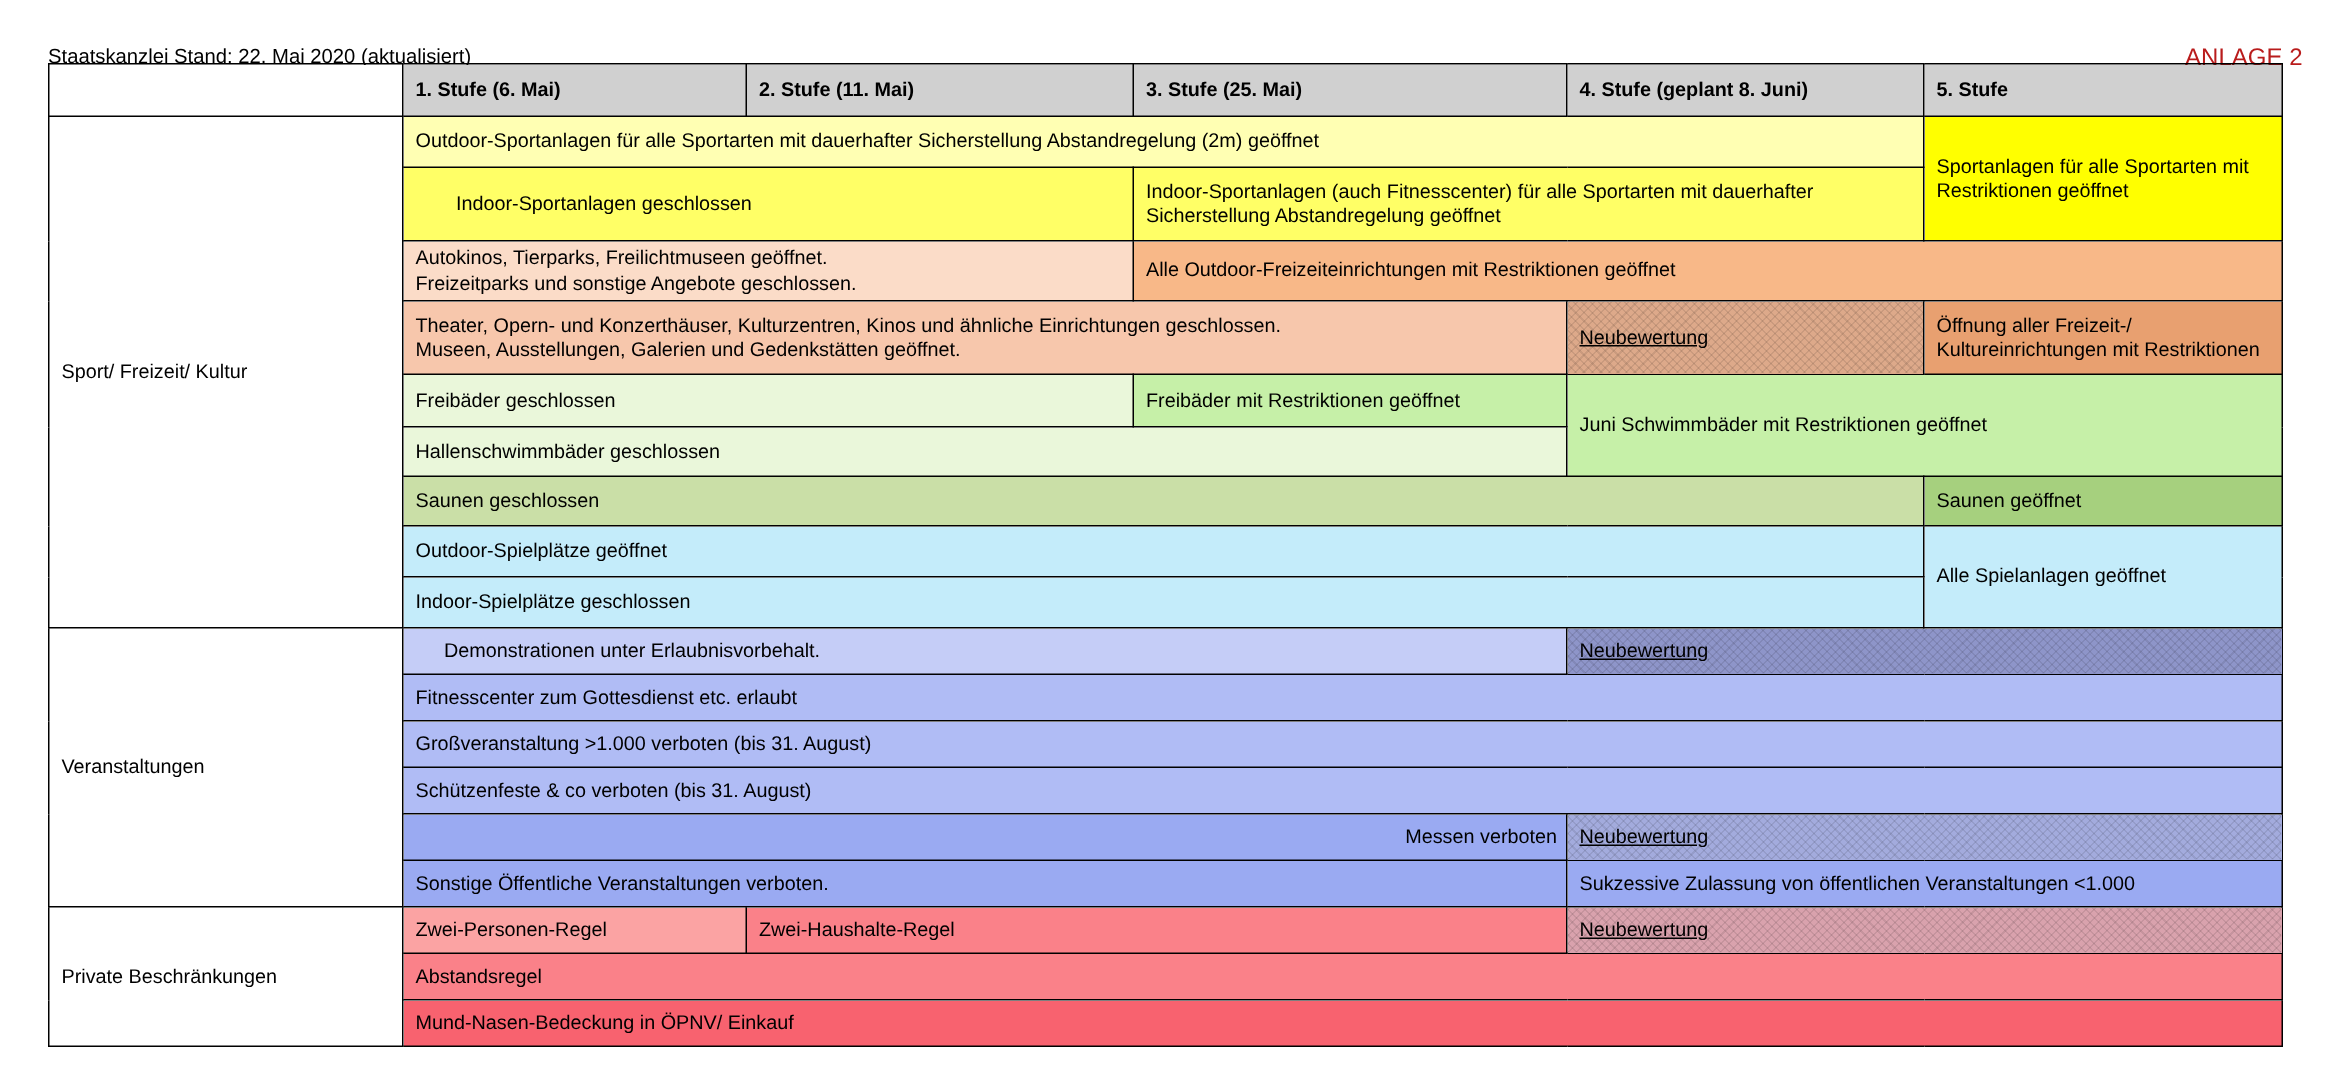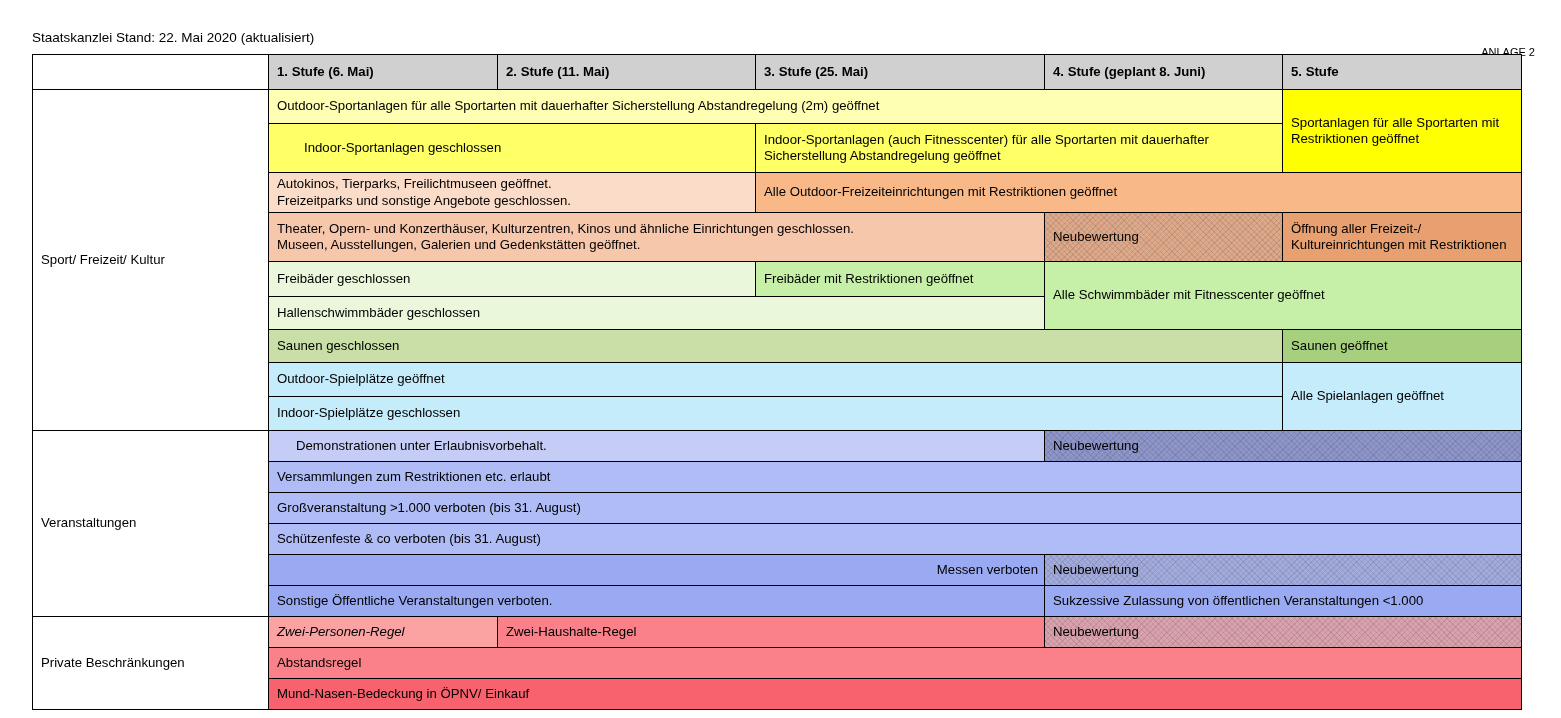--- a/index.html
+++ b/index.html
@@ -5,24 +5,24 @@
   html,body{margin:0;padding:0;}
   body{
     width:1561px;height:718px;background:#ffffff;
     font-family:"Liberation Sans", sans-serif;
     color:#000;
     -webkit-font-smoothing:antialiased;
   }
   .page{position:relative;width:1561px;height:718px;overflow:hidden;}
 
   .doc-head{position:absolute;left:32px;top:30px;font-size:13.5px;color:#000;white-space:nowrap;}
-  .doc-anlage{position:absolute;right:26px;top:30px;font-size:11px;color:#000000;white-space:nowrap;margin-top:16px;}
+  .doc-anlage{position:absolute;right:26px;top:30px;font-size:16px;color:#b91c1c;white-space:nowrap;}
 
   table.matrix{
-    position:absolute;left:32px;top:54px;
+    position:absolute;left:32px;top:42px;
     border-collapse:collapse;
     table-layout:fixed;
     width:1276px;
   }
   table.matrix td{
     border:1px solid #000;
     padding:3px 6px 3px 8px;
     font-size:13.2px;
     line-height:1.25;
     vertical-align:middle;
@@ -66,21 +66,21 @@
   .hatch{
     position:relative;
   }
   .hatch::before{
     content:"";position:absolute;inset:0;
     background-image:
       repeating-linear-gradient(45deg, rgba(0,0,0,.085) 0 1px, transparent 1px 4px),
       repeating-linear-gradient(-45deg, rgba(0,0,0,.085) 0 1px, transparent 1px 4px);
     pointer-events:none;
   }
-  .hatch > span{position:relative;z-index:1;}
+  .hatch > span{position:relative;z-index:1;text-decoration:underline;}
   .nb-orange{background:#dda98a;}
   .nb-blue{background:#8e95c9;}
   .nb-blue2{background:#a3abdd;}
   .nb-pink{background:#d9a2ad;}
 </style>
 </head>
 <body>
 
 <div class="page">
 
@@ -127,21 +127,21 @@
     <tr>
       <td class="f-peach2" colspan="3" style="height:42px;white-space:pre-line;">Theater, Opern- und Konzerthäuser, Kulturzentren, Kinos und ähnliche Einrichtungen geschlossen.
 Museen, Ausstellungen, Galerien und Gedenkstätten geöffnet.</td>
       <td class="hatch nb-orange"><span>Neubewertung</span></td>
       <td class="f-orange">Öffnung aller Freizeit-/ Kultureinrichtungen mit Restriktionen</td>
     </tr>
 
     <tr>
       <td class="f-green-pale" colspan="2" style="height:28px;margin-top:11px;">Freibäder geschlossen</td>
       <td class="f-green-light">Freibäder mit Restriktionen geöffnet</td>
-      <td class="f-green-light" colspan="2" rowspan="2">Alle Schwimmbäder mit Fitnesscenter geöffnet</td>
+      <td class="f-green-light" colspan="2" rowspan="2">Juni Schwimmbäder mit Restriktionen geöffnet</td>
     </tr>
 
     <tr>
       <td class="f-green-pale" colspan="3" style="height:26px;">Hallenschwimmbäder geschlossen</td>
     </tr>
 
     <tr>
       <td class="f-green-mid" colspan="4" style="height:26px;">Saunen geschlossen</td>
       <td class="f-green">Saunen geöffnet</td>
     </tr>
@@ -155,21 +155,21 @@
       <td class="f-blue-ice" colspan="4" style="height:27px;">Indoor-Spielplätze geschlossen</td>
     </tr>
 
     <tr>
       <td class="rowlabel" rowspan="6">Veranstaltungen</td>
       <td class="f-lav-light" colspan="3" style="height:24px;padding-left:27px;">Demonstrationen unter Erlaubnisvorbehalt.</td>
       <td class="hatch nb-blue" colspan="2"><span>Neubewertung</span></td>
     </tr>
 
     <tr>
-      <td class="f-lav" colspan="5" style="height:24px;">Versammlungen zum Restriktionen etc. erlaubt</td>
+      <td class="f-lav" colspan="5" style="height:24px;">Fitnesscenter zum Gottesdienst etc. erlaubt</td>
     </tr>
 
     <tr>
       <td class="f-lav" colspan="5" style="height:24px;">Großveranstaltung &gt;1.000 verboten (bis 31. August)</td>
     </tr>
 
     <tr>
       <td class="f-lav" colspan="5" style="height:24px;">Schützenfeste &amp; co verboten (bis 31. August)</td>
     </tr>
 
@@ -178,21 +178,21 @@
       <td class="hatch nb-blue2" colspan="2"><span>Neubewertung</span></td>
     </tr>
 
     <tr>
       <td class="f-lav2" colspan="3" style="height:24px;">Sonstige Öffentliche Veranstaltungen verboten.</td>
       <td class="f-lav2" colspan="2">Sukzessive  Zulassung von öffentlichen Veranstaltungen &lt;1.000</td>
     </tr>
 
     <tr>
       <td class="rowlabel" rowspan="3">Private Beschränkungen</td>
-      <td class="f-pink-light" style="height:24px;font-style:italic;">Zwei-Personen-Regel</td>
+      <td class="f-pink-light" style="height:24px;">Zwei-Personen-Regel</td>
       <td class="f-pink" colspan="2">Zwei-Haushalte-Regel</td>
       <td class="hatch nb-pink" colspan="2"><span>Neubewertung</span></td>
     </tr>
 
     <tr>
       <td class="f-pink" colspan="5" style="height:24px;">Abstandsregel</td>
     </tr>
 
     <tr>
       <td class="f-red" colspan="5" style="height:24px;">Mund-Nasen-Bedeckung in ÖPNV/ Einkauf</td>

